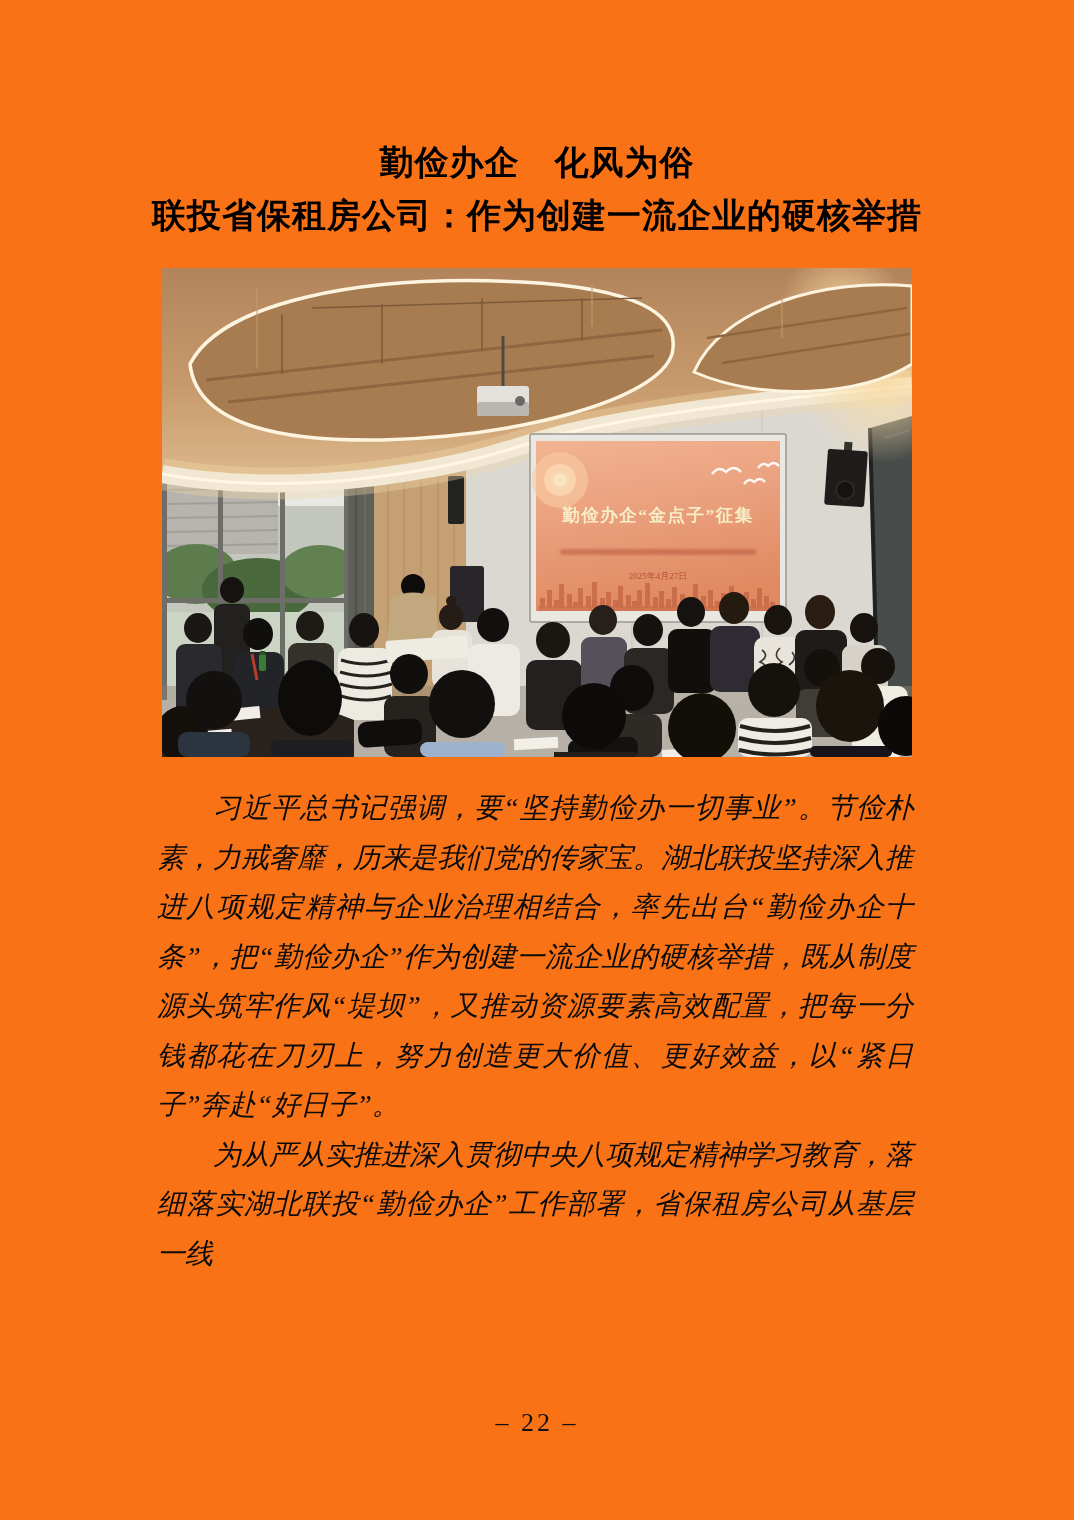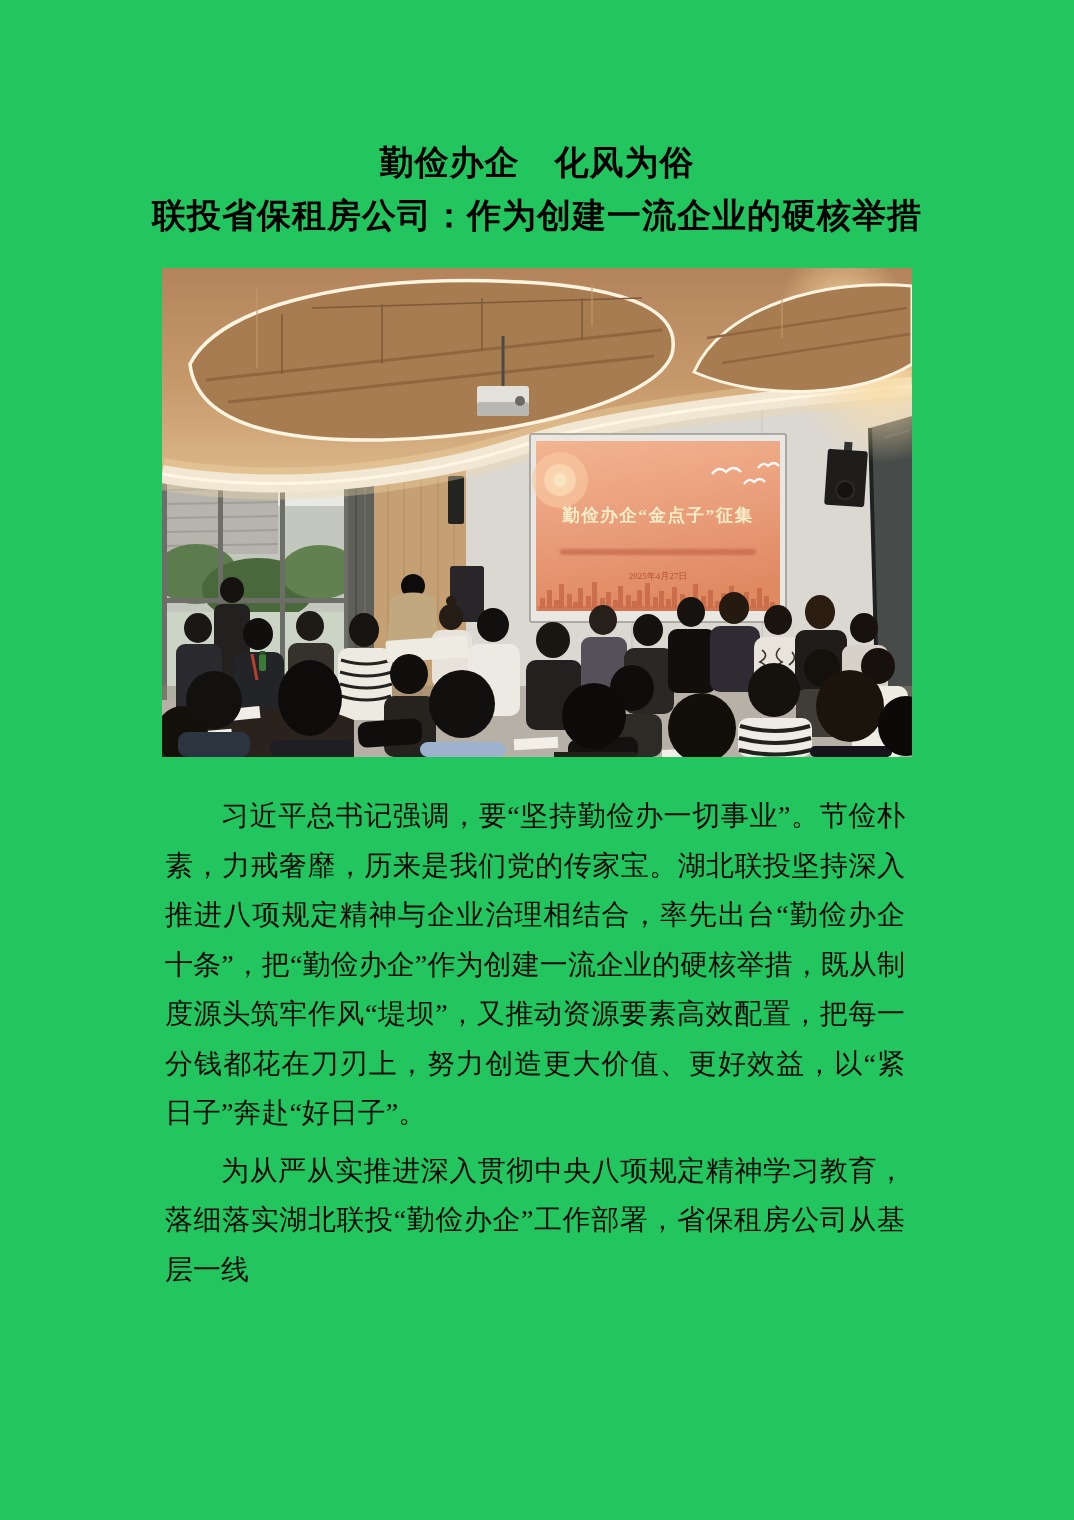--- a/index.html
+++ b/index.html
@@ -1,28 +1,28 @@
 <!DOCTYPE html>
 <html><head>
 <meta charset="utf-8">
 <style>
   html,body{margin:0;padding:0;background:#ffffff;}
   .page{
-    position:relative;width:1074px;height:1520px;background:#22c55e;
+    position:relative;width:1074px;height:1520px;background:#f97316;
     font-family:"Liberation Serif","DejaVu Serif",serif;color:#000;overflow:hidden;
   }
   .title-block{position:absolute;top:136px;left:50px;right:50px;text-align:center;font-weight:700;}
   .title-line{font-size:34px;line-height:53px;letter-spacing:1px;white-space:nowrap;}
   .photo-figure{position:absolute;left:162px;top:268px;width:750px;height:489px;margin:0;}
   .photo-figure svg{display:block;width:750px;height:489px;}
   .article-body{
     position:absolute;left:157px;top:783px;width:756px;
     font-size:28px;line-height:49.5px;text-align:justify;color:#0b0b0b;
   }
-  .article-body p{margin:8px;text-indent:2em;}
+  .article-body p{margin:0;text-indent:2em;font-style:italic;}
   .page-number{position:absolute;top:1408px;left:0;right:0;text-align:center;font-size:26px;letter-spacing:3px;color:#111;}
   .slide-title{font-family:"Liberation Serif","DejaVu Serif",serif;font-weight:700;}
   .slide-date{font-family:"Liberation Serif","DejaVu Serif",serif;}
 </style>
 </head>
 <body>
 
 <div class="page">
 
   <header class="title-block">
@@ -301,14 +301,15 @@
         <ellipse cx="744" cy="458" rx="28" ry="30" fill="#0c0a09"></ellipse>
       </g>
     </svg>
   </figure>
 
   <section class="article-body">
     <p>习近平总书记强调，要“坚持勤俭办一切事业”。节俭朴素，力戒奢靡，历来是我们党的传家宝。湖北联投坚持深入推进八项规定精神与企业治理相结合，率先出台“勤俭办企十条”，把“勤俭办企”作为创建一流企业的硬核举措，既从制度源头筑牢作风“堤坝”，又推动资源要素高效配置，把每一分钱都花在刀刃上，努力创造更大价值、更好效益，以“紧日子”奔赴“好日子”。</p>
     <p>为从严从实推进深入贯彻中央八项规定精神学习教育，落细落实湖北联投“勤俭办企”工作部署，省保租房公司从基层一线</p>
   </section>
 
+  <footer class="page-number">– 22 –</footer>
 
 </div>
 
 </body></html>

